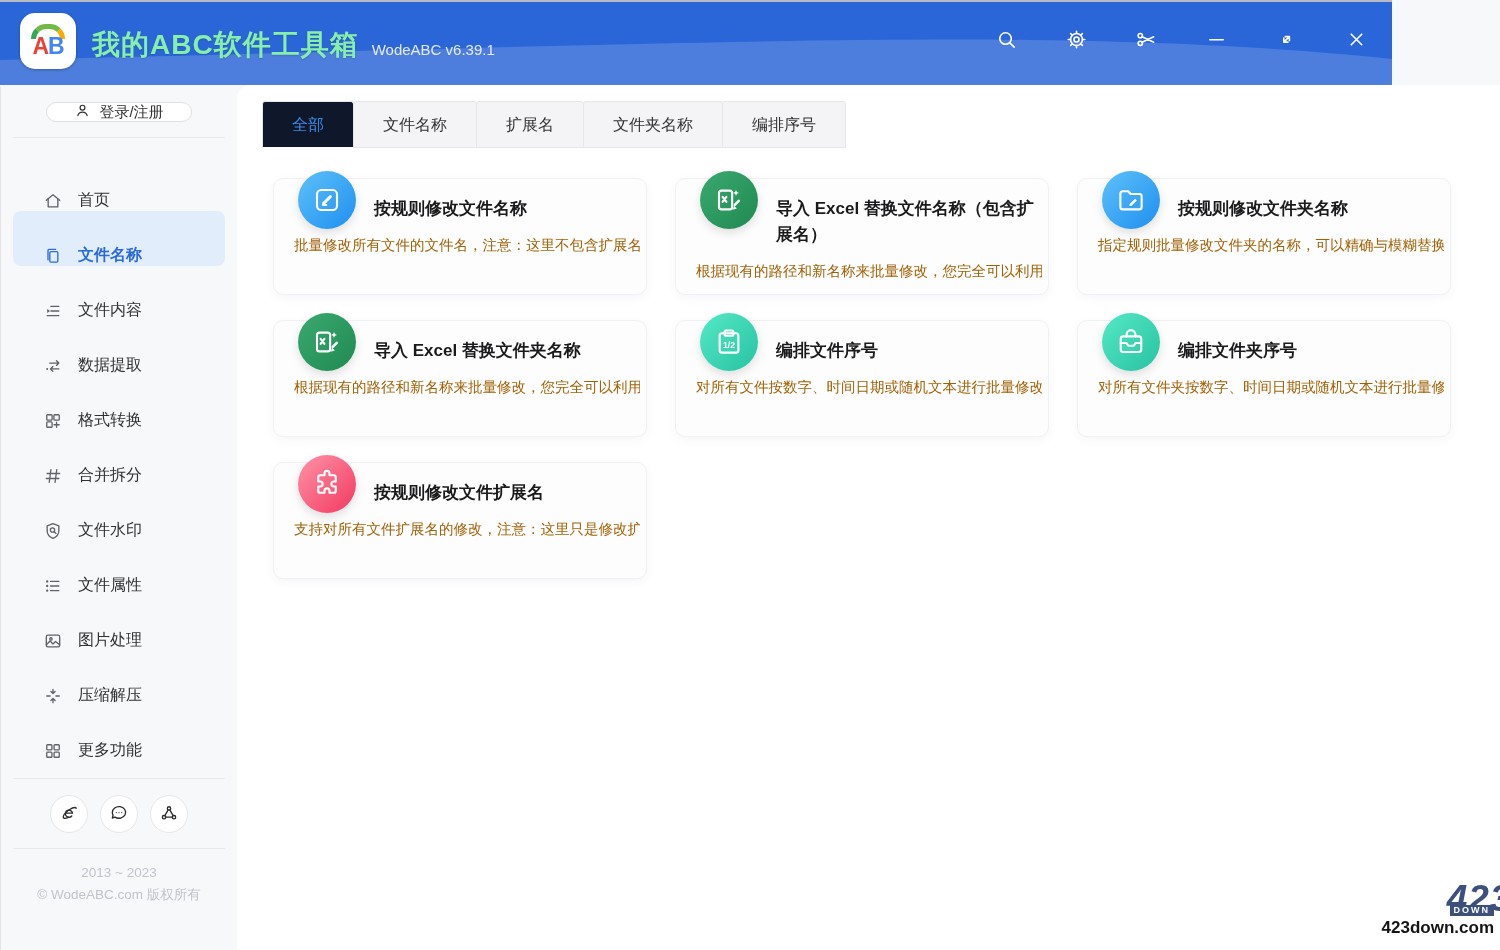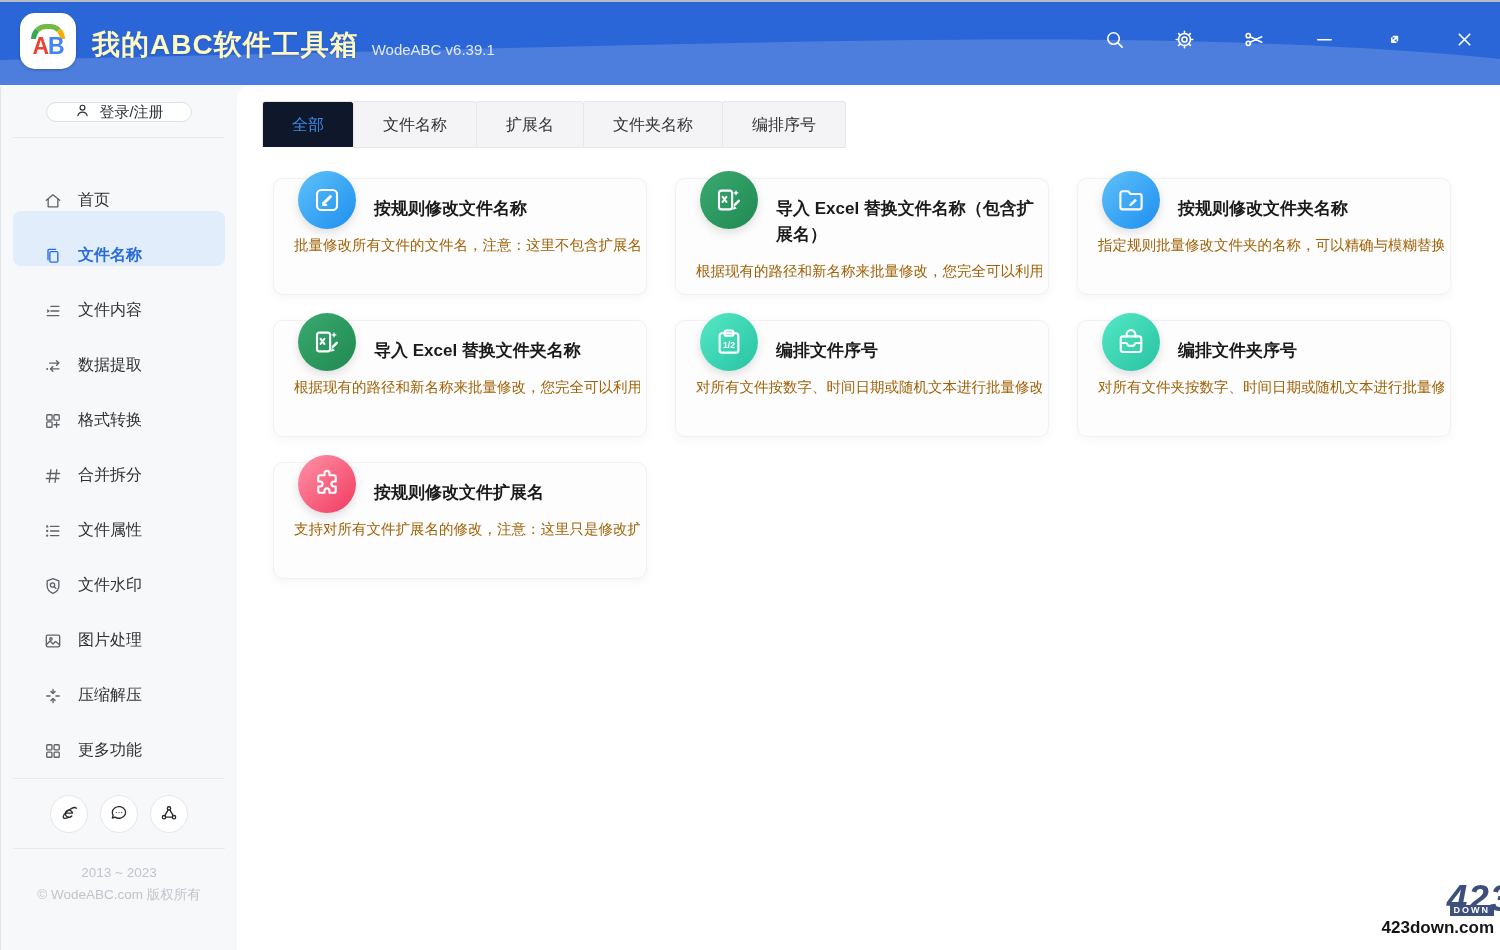--- a/index.html
+++ b/index.html
@@ -2,34 +2,34 @@
 <html><head>
 <meta charset="utf-8">
 <style>
   * { margin:0; padding:0; box-sizing:border-box; }
   html,body { width:1500px; height:950px; overflow:hidden; }
   body {
     font-family:"Liberation Sans","DejaVu Sans",sans-serif;
     background:#f7f8f9; position:relative; color:#303133;
   }
   
-  .titlebar{ position:absolute; left:0; top:0; width:1500px; height:85px;
+  .titlebar{ position:absolute; left:0; top:0; width:1392px; height:85px;
     background:#2b66d8; overflow:hidden; border-top:2px solid #b8bcc2;}
   .titlebar .wave{ position:absolute; left:0; bottom:0; width:100%; height:85px; }
   .logo{ position:absolute; left:20px; top:11px; width:56px; height:56px;
     background:#fff; border-radius:15px; display:flex; align-items:center;
     justify-content:center; flex-direction:column; box-shadow:0 1px 3px rgba(0,0,0,.25);}
   .logo .arc{ width:34px; height:15px; border:5px solid #34a853;
     border-bottom:none; border-radius:20px 20px 0 0;
     border-right-color:#f9ab00; border-top-color:#6fba43; margin-bottom:-4px;}
   .logo .ab{ font-size:23px; font-weight:bold; letter-spacing:-1px; line-height:1;}
   .logo .ab .a{ color:#ea4335; } .logo .ab .b{ color:#4285f4; }
   .tb-text{ position:absolute; left:92px; top:0; height:85px; display:flex;
     align-items:center; }
-  .tb-title{ color:#fef9c3; font-size:28px; font-weight:bold; letter-spacing:1px;
+  .tb-title{ color:#86efac; font-size:28px; font-weight:bold; letter-spacing:1px;
     text-shadow:0 1px 2px rgba(0,0,0,.15);}
   .tb-version{ color:rgba(255,255,255,.85); font-size:15px; margin-left:13px;
     margin-top:10px;}
   .tb-controls{ position:absolute; right:22px; top:0; height:78px; display:flex;
     align-items:center; gap:42px; }
   .tb-btn{ width:28px; height:28px; display:flex; align-items:center;
     justify-content:center; cursor:pointer; background:none; border:none;}
   .tb-btn svg{ width:23px; height:23px; }
   
   .sidebar{ position:absolute; left:0; top:87px; width:237px; height:863px;
@@ -202,35 +202,35 @@
         <span class="nav-ic">
           <svg viewBox="0 0 24 24" fill="none" stroke="currentColor" stroke-width="1.6" stroke-linecap="round" stroke-linejoin="round">
             <path d="M9.5 4.5l-2 15M16.5 4.5l-2 15M5 9h15M4 15h15"></path>
           </svg>
         </span>
         <span class="nav-label">合并拆分</span>
       </div>
       <div class="nav-item">
         <span class="nav-ic">
           <svg viewBox="0 0 24 24" fill="none" stroke="currentColor" stroke-width="1.6" stroke-linecap="round" stroke-linejoin="round">
-            <path d="M5 6.5h.01M5 12h.01M5 17.5h.01" stroke-width="2.8"></path>
-            <path d="M9 6.5h10M9 12h10M9 17.5h10"></path>
-          </svg>
-        </span>
-        <span class="nav-label">文件属性</span>
-      </div>
-      <div class="nav-item">
-        <span class="nav-ic">
-          <svg viewBox="0 0 24 24" fill="none" stroke="currentColor" stroke-width="1.6" stroke-linecap="round" stroke-linejoin="round">
             <path d="M12 3.2l7 2.6v6.1c0 4.2-2.9 7.1-7 8.9-4.1-1.8-7-4.7-7-8.9V5.8z"></path>
             <circle cx="11.4" cy="10.8" r="2.6"></circle>
             <path d="M13.3 12.7l2.2 2.2"></path>
           </svg>
         </span>
         <span class="nav-label">文件水印</span>
+      </div>
+      <div class="nav-item">
+        <span class="nav-ic">
+          <svg viewBox="0 0 24 24" fill="none" stroke="currentColor" stroke-width="1.6" stroke-linecap="round" stroke-linejoin="round">
+            <path d="M5 6.5h.01M5 12h.01M5 17.5h.01" stroke-width="2.8"></path>
+            <path d="M9 6.5h10M9 12h10M9 17.5h10"></path>
+          </svg>
+        </span>
+        <span class="nav-label">文件属性</span>
       </div>
       <div class="nav-item">
         <span class="nav-ic">
           <svg viewBox="0 0 24 24" fill="none" stroke="currentColor" stroke-width="1.6" stroke-linecap="round" stroke-linejoin="round">
             <rect x="4" y="5" width="16" height="14" rx="1.8"></rect>
             <path d="M4 16.5l4.5-4.5 3.5 3.5 3-3 5 4"></path>
             <circle cx="9.5" cy="9.5" r="1.4"></circle>
           </svg>
         </span>
         <span class="nav-label">图片处理</span>

